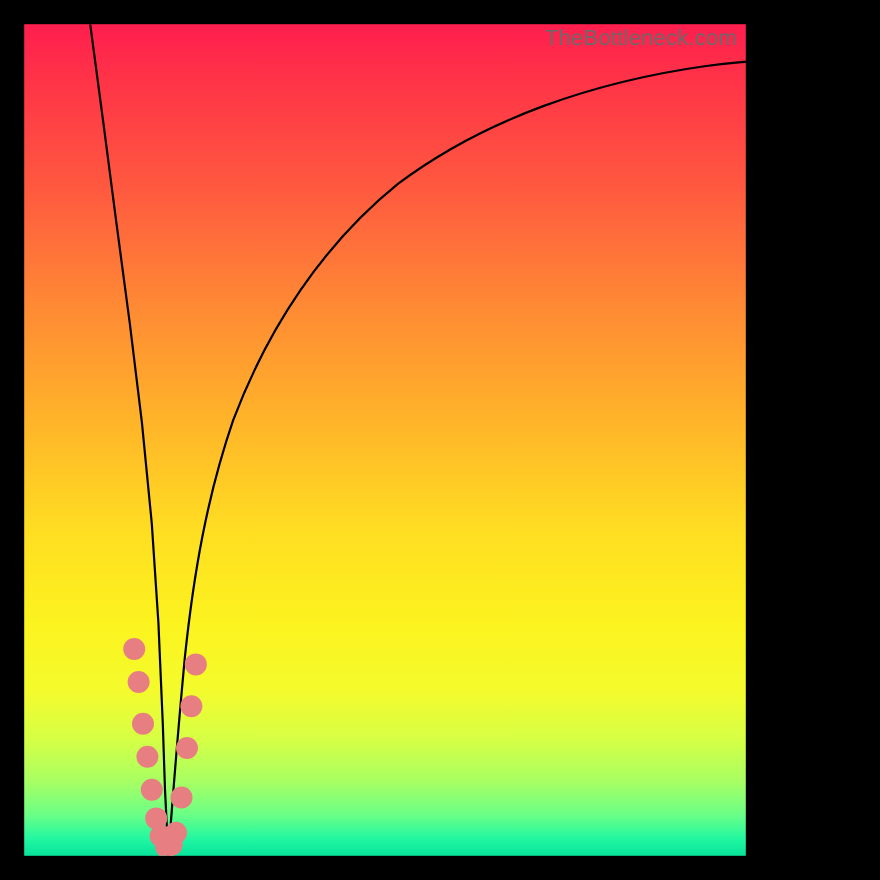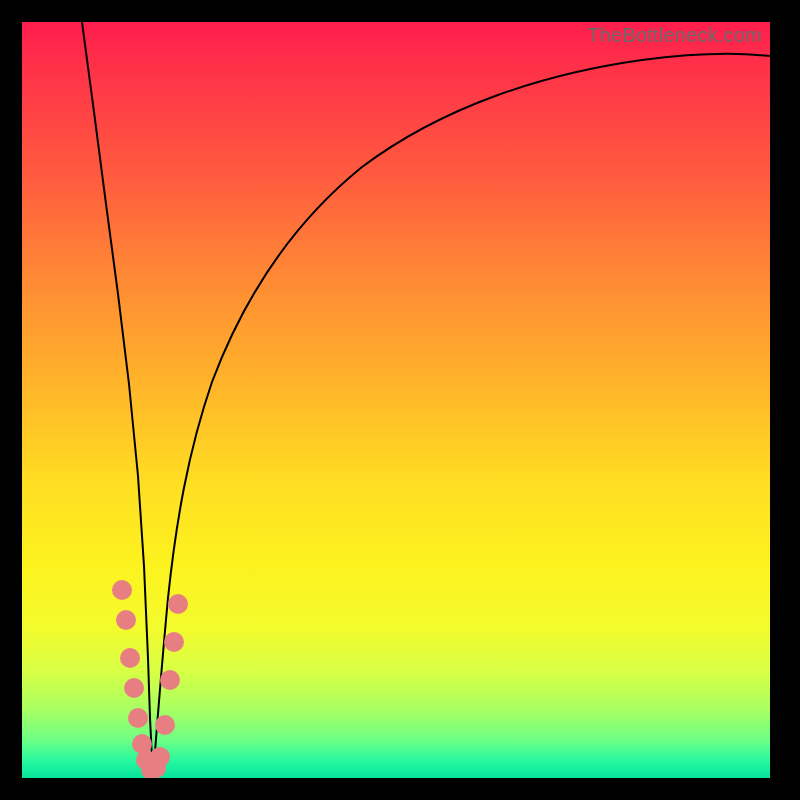--- a/index.html
+++ b/index.html
@@ -14,21 +14,21 @@
   .frame {
     position: relative;
     width: 800px;
     height: 800px;
     background: #000;
   }
   .plot {
     position: absolute;
     left: 22px;
     top: 22px;
-    width: 748px;
+    width: 656px;
     height: 756px;
     background: linear-gradient(
       to bottom,
       #ff1e4e 0%,
       #ff3148 6%,
       #ff5a3f 20%,
       #ff8a34 34%,
       #ffb529 48%,
       #ffde22 61%,
       #fcf31f 72%,

